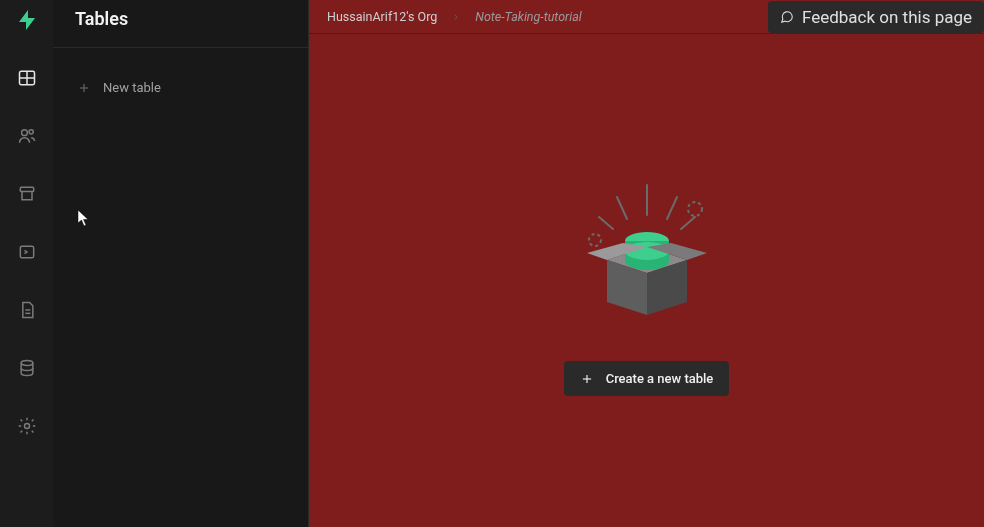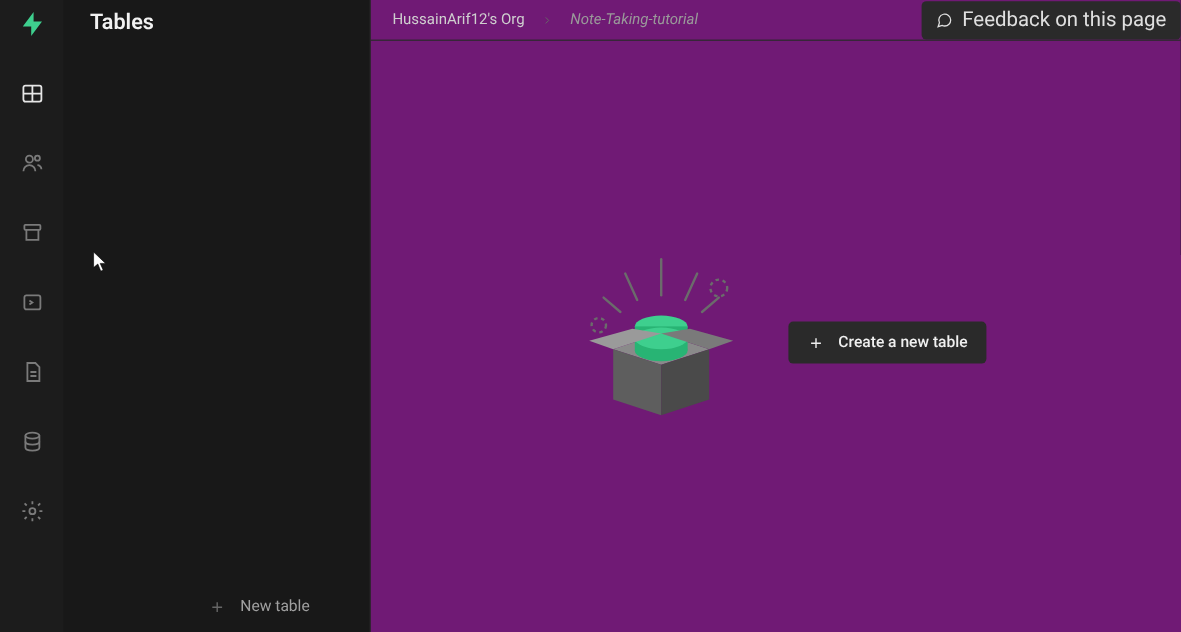--- a/index.html
+++ b/index.html
@@ -29,41 +29,41 @@
     color: #7a7a7a;
     border-radius: 4px;
     cursor: pointer;
   }
   .nav-icon.active { color: #e6e6e6; }
   .sidebar {
     width: 256px;
     background: #181818;
     border-right: 1px solid #2a2a2a;
     display: flex;
-    flex-direction: row;
+    flex-direction: column;
   }
   .sidebar-title {
     font-size: 18px;
     font-weight: 600;
     color: #f2f2f2;
     padding: 8px 22px 18px 22px;
   }
   .sidebar-divider { height: 1px; background: #2a2a2a; }
   .new-table-btn {
     display: flex; align-items: flex-end; gap: 12px;
     padding: 14px 24px;
     color: #a0a0a0;
     font-size: 13px;
     cursor: pointer;
     margin-top: 18px;
   }
   .new-table-btn .plus { color: #666; }
   .main {
     flex: 1;
-    background: #701a75;
+    background: #7f1d1d;
     display: flex;
     flex-direction: column;
     position: relative;
   }
   .topbar {
     height: 34px;
     display: flex;
     align-items: center;
     padding: 0 18px;
     border-bottom: 1px solid #2a2a2a;
@@ -79,21 +79,21 @@
     padding: 6px 12px;
     border-radius: 4px;
     font-size: 17px;
     color: #e0e0e0;
     cursor: pointer;
     margin-right: -18px;
   }
   .empty-state {
     flex: 1;
     display: flex;
-    flex-direction: row;
+    flex-direction: column;
     align-items: center;
     justify-content: center;
     gap: 26px;
     padding-top: 10px;
   }
   .illustration { width: 160px; height: 160px; }
   .create-btn {
     display: flex; align-items: center; gap: 12px;
     background: #2a2a2a;
     padding: 10px 16px;

